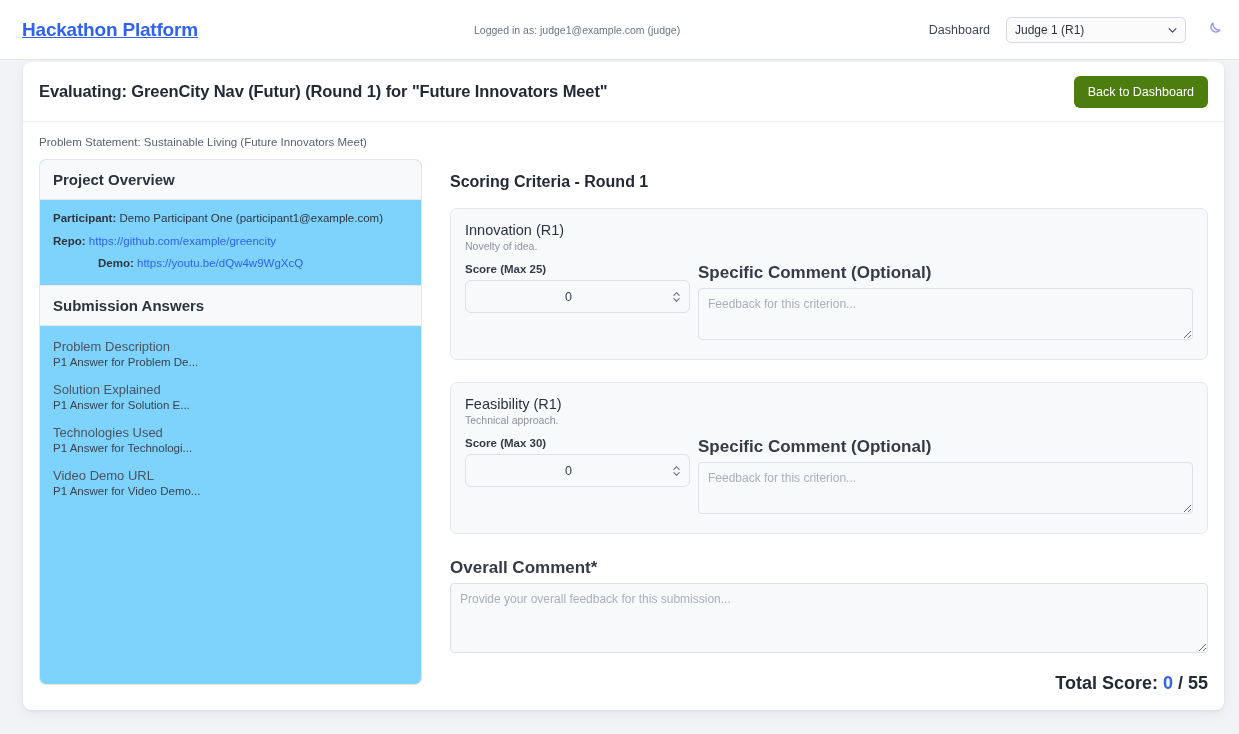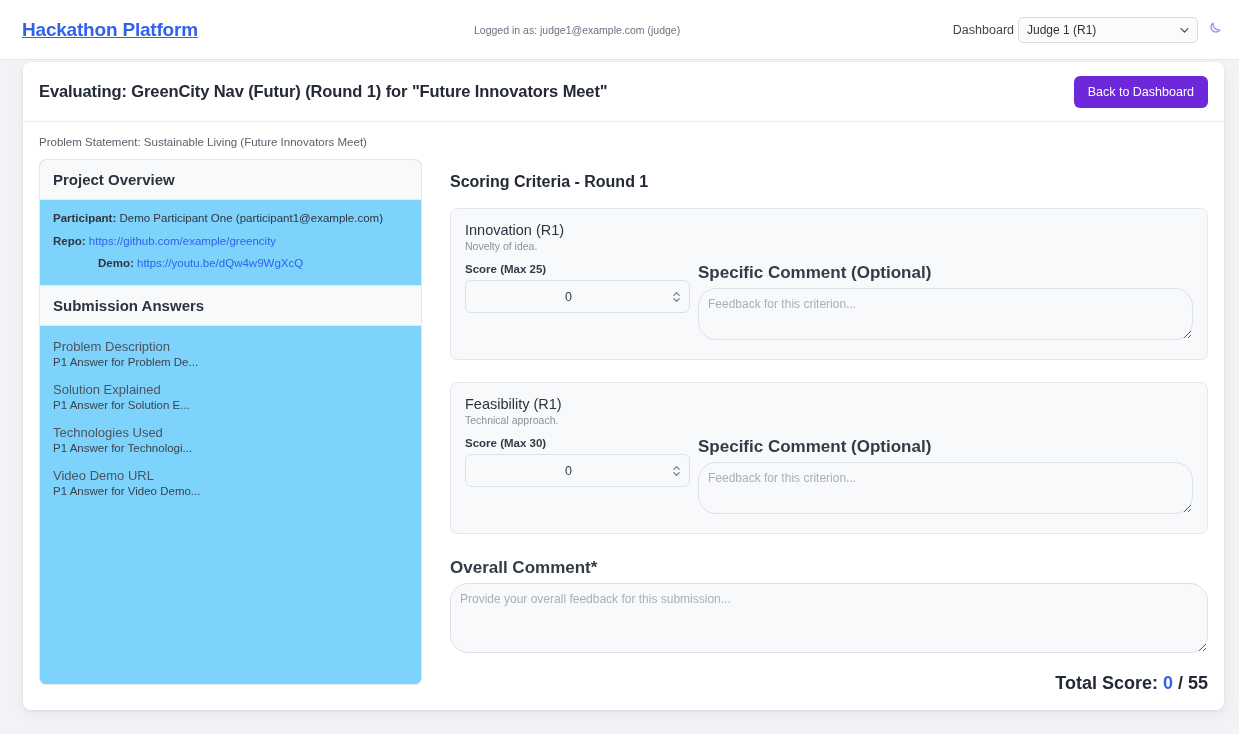--- a/index.html
+++ b/index.html
@@ -28,21 +28,21 @@
   }
   .logged-in {
     position: absolute; left: 474px; top: 50%;
     transform: translateY(-50%);
     font-size: 10.5px; color: #6b7280;
     white-space: nowrap;
   }
   .nav-right {
     position: absolute; right: 14px; top: 50%;
     transform: translateY(-50%);
-    display: flex; align-items: center; gap: 4px;
+    display: flex; align-items: center; gap: 16px;
   }
   .nav-link {
     font-size: 12.5px; color: #40464f;
     text-decoration: none; white-space: nowrap;
   }
   .judge-select {
     width: 180px; height: 26px;
     border: 1px solid #d6dae1; border-radius: 5px;
     background: #fbfbfc;
     font-family: "Liberation Sans", sans-serif;
@@ -77,21 +77,21 @@
     border-bottom: 1px solid #eceef1;
     display: flex; align-items: center;
     justify-content: space-between;
     padding: 0 16px 0 16px;
   }
   .card-title {
     font-size: 16.5px; font-weight: bold; color: #232a35;
     letter-spacing: -0.1px;
   }
   .btn-primary {
-    background: #6d28d9; color: #fff;
+    background: #4d7c0f; color: #fff;
     border: none; border-radius: 6px;
     font-family: "Liberation Sans", sans-serif;
     font-size: 12.5px;
     padding: 9px 14px; cursor: pointer;
     white-space: nowrap;
   }
   .card-body { padding: 14px 16px 0 16px; }
   .problem-statement {
     font-size: 11.5px; color: #5a616c;
     margin-bottom: 11px;
@@ -184,21 +184,21 @@
   .spinner {
     position: absolute; right: 7px; top: 50%;
     transform: translateY(-50%);
     width: 13px; height: 18px;
     display: flex; flex-direction: column;
     align-items: center; justify-content: center;
     cursor: pointer; line-height: 0;
   }
   .ta {
     width: 100%;
-    border: 1px solid #dde0e6; border-radius: 18px;
+    border: 1px solid #dde0e6; border-radius: 4px;
     background: #f8f9fb;
     font-family: "Liberation Sans", sans-serif;
     font-size: 12px; color: #343b47;
     padding: 8px 9px;
     resize: vertical;
   }
   .ta::placeholder { color: #a9afb9; }
   .ta-crit { height: 52px; }
   .overall-block { margin-top: 24px; }
   .ta-overall { height: 70px; }

